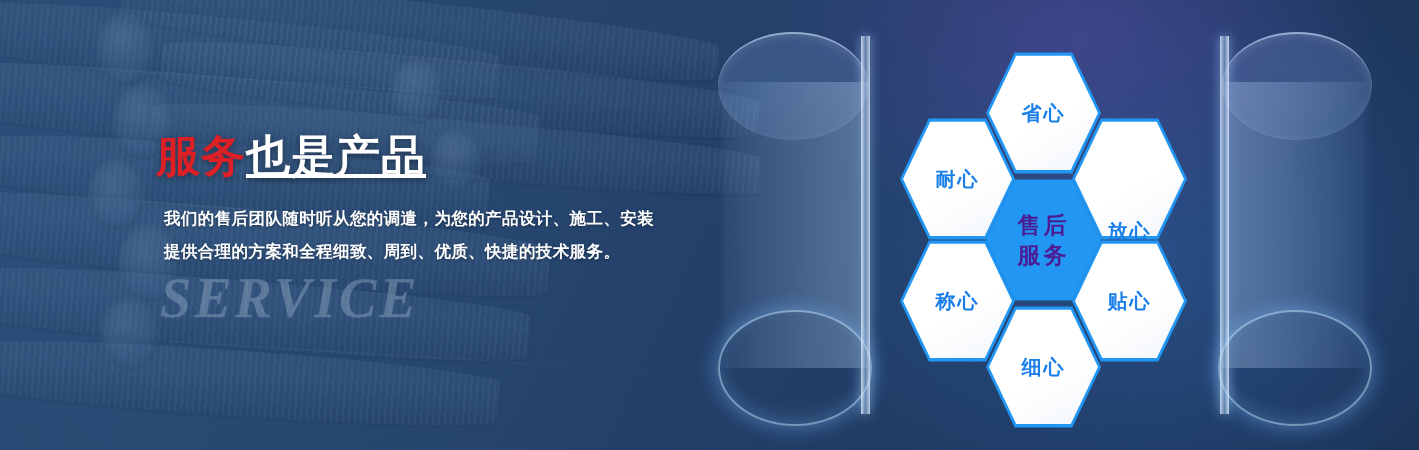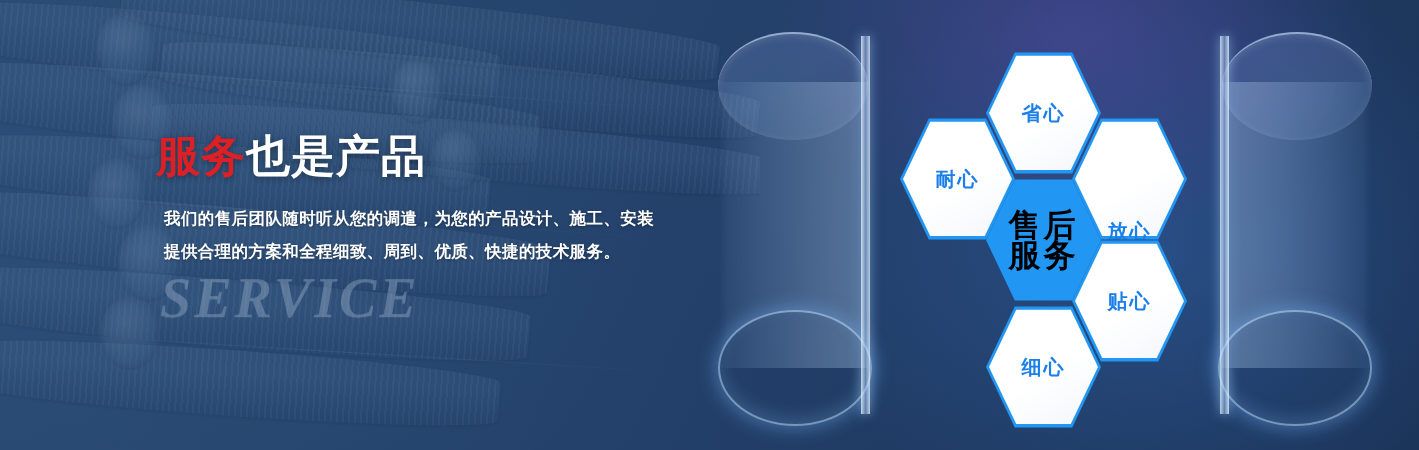--- a/index.html
+++ b/index.html
@@ -88,21 +88,21 @@
   }
 
   
   #copy{position:absolute;left:156px;top:128px;width:560px;}
   #headline{
     font-size:44px;line-height:56px;font-weight:700;letter-spacing:1px;
     white-space:nowrap;
     text-shadow:0 2px 6px rgba(0,0,0,.35);
   }
   #headline .red{color:#dc2026;}
-  #headline .wht{color:#ffffff;}
+  #headline .wht{color:#ffffff;text-decoration:underline;}
   #subcopy{margin-top:18px;margin-left:8px;}
   #subcopy div{
     color:#ffffff;font-size:16.5px;font-weight:700;line-height:33px;
     letter-spacing:.4px;white-space:nowrap;
     text-shadow:0 1px 3px rgba(0,0,0,.35);
   }
   #watermark{
     position:absolute;left:160px;top:266px;
     font-family:"Liberation Serif","DejaVu Serif",serif;
     font-style:italic;font-weight:700;font-size:56px;letter-spacing:3px;
@@ -124,21 +124,21 @@
     clip-path:polygon(25% 2%,75% 2%,100% 50%,75% 98%,25% 98%,0% 50%);
     background:linear-gradient(150deg,#ffffff 0%,#ffffff 55%,#f2f6fb 100%);
   }
   .hex .lbl{
     position:relative;z-index:2;
     color:#1a7fe8;font-size:20px;font-weight:700;letter-spacing:2px;
     line-height:1.1;
   }
   .hex.center{background:#2196f3;filter:drop-shadow(0 0 12px rgba(33,150,243,.45));}
   .hex.center .lbl{
-    color:#000000;font-size:32px;font-weight:700;letter-spacing:3px;
+    color:#4c1d95;font-size:23px;font-weight:700;letter-spacing:3px;
     line-height:30px;text-align:left;
   }
   .hex.outer{filter:drop-shadow(0 2px 6px rgba(0,0,0,.22));}
 </style>
 </head>
 <body>
 
 <div id="banner">
 
   <div class="pipes">
@@ -204,20 +204,24 @@
     <div class="hex outer" style="left:202px;top:190px;">
       <div class="inner"></div>
       <span class="lbl">贴心</span>
     </div>
 
     <div class="hex outer" style="left:116px;top:256px;">
       <div class="inner"></div>
       <span class="lbl">细心</span>
     </div>
 
+    <div class="hex outer" style="left:30px;top:190px;">
+      <div class="inner"></div>
+      <span class="lbl">称心</span>
+    </div>
 
     <div class="hex outer" style="left:30px;top:68px;">
       <div class="inner"></div>
       <span class="lbl">耐心</span>
     </div>
 
     <div class="hex center" style="left:116px;top:129px;">
       <span class="lbl">
         <span>售后</span><br>
         <span>服务</span>

